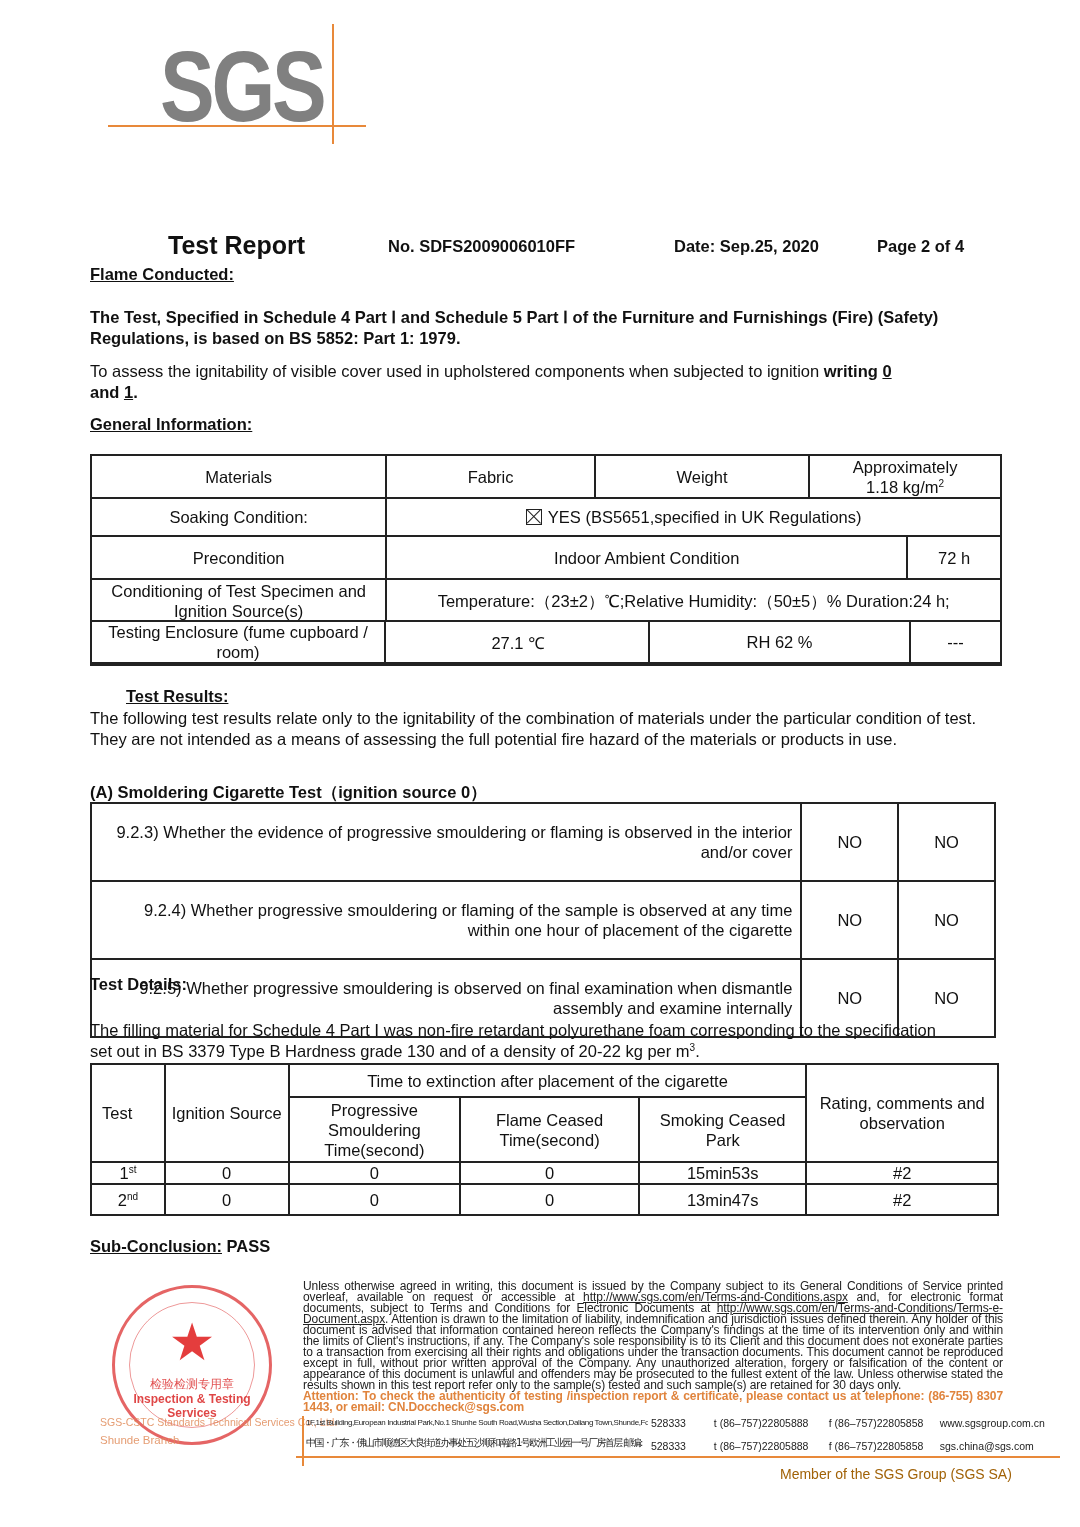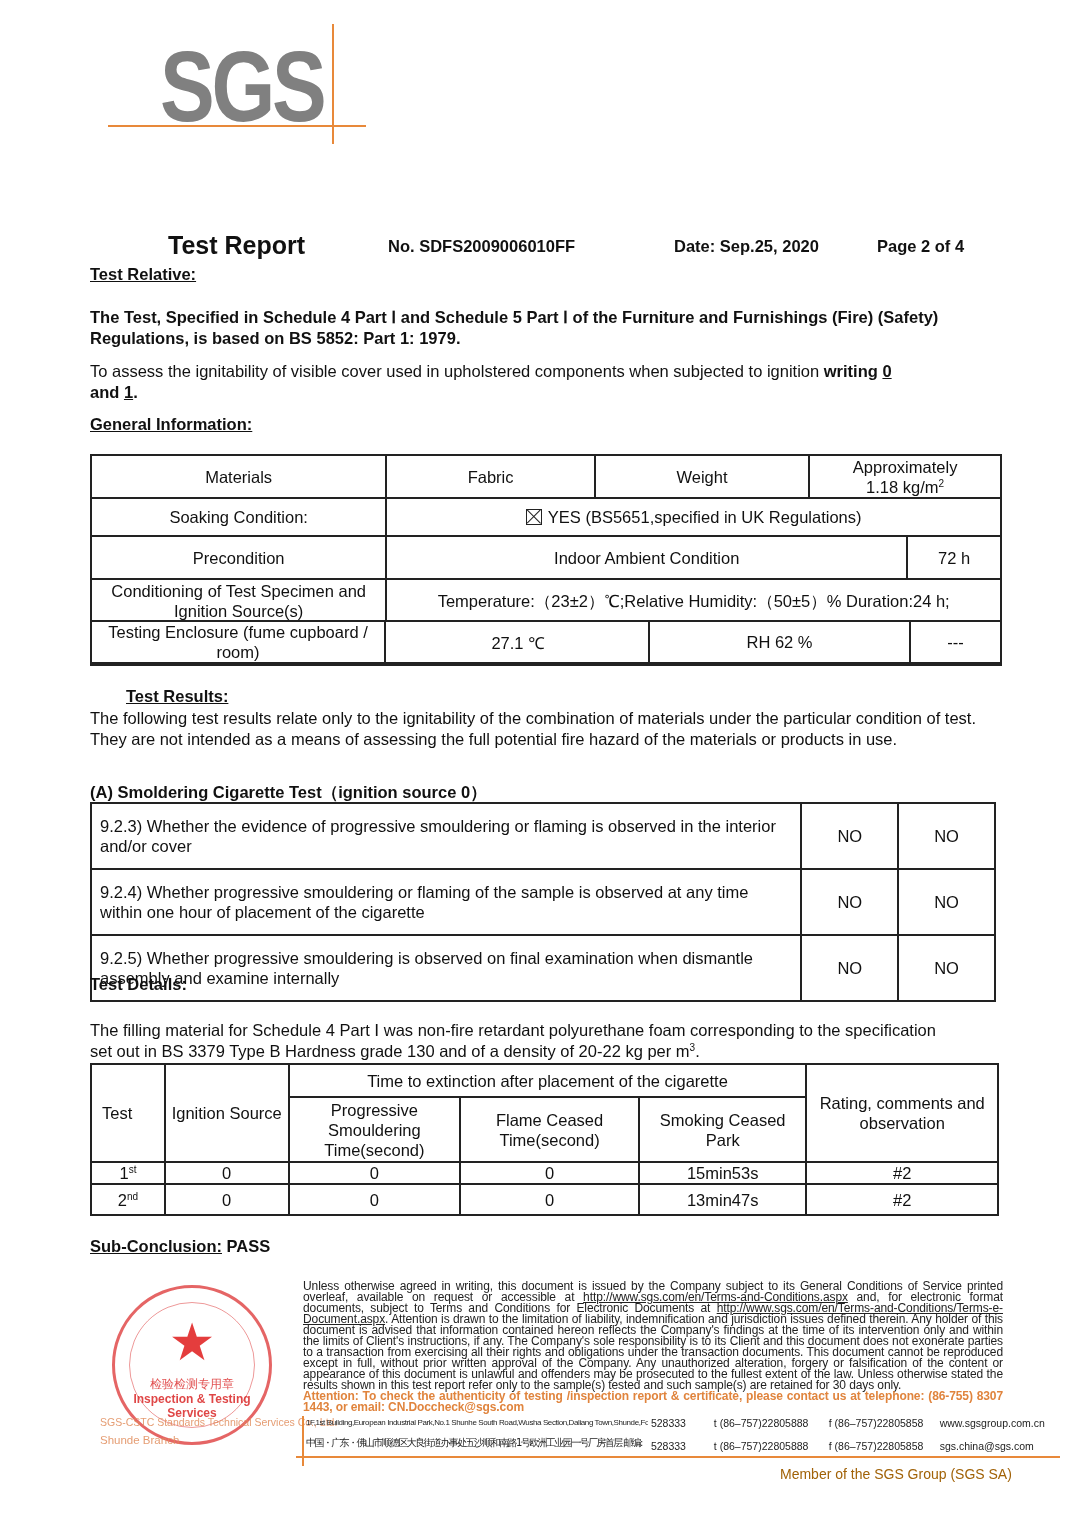--- a/index.html
+++ b/index.html
@@ -30,21 +30,21 @@
   .gi { left: 90px; top: 454px; width: 912px; }
   .gi td { padding: 0 4px; }
 
   .chk { display: inline-block; width: 16px; height: 16px; border: 1.5px solid #222; position: relative; vertical-align: -2px; margin-right: 6px; }
   .chk::before, .chk::after { content: ""; position: absolute; left: 50%; top: -3px; width: 1.3px; height: 19px; background: #222; }
   .chk::before { transform: translateX(-50%) rotate(45deg); }
   .chk::after { transform: translateX(-50%) rotate(-45deg); }
 
   
   .cr { left: 90px; top: 802px; width: 906px; }
-  .cr td.l { text-align: left; padding: 12px 8px; }
+  .cr td.l { text-align: right; padding: 18px 8px; }
   .cr th { font-weight: 700; height: 36px; }
 
   
   .dt { left: 90px; top: 1063px; width: 909px; }
   .dt td { padding: 0 3px; }
 
   sup { font-size: 10px; vertical-align: 6px; line-height: 0; }
 
   
   .stamp { position: absolute; left: 112px; top: 1285px; width: 160px; height: 160px; border: 3px solid rgba(220,50,50,0.75); border-radius: 50%; }
@@ -73,21 +73,21 @@
   <div class="logo-vline"></div>
 </div>
 
 <div class="header">
   <div class="hdr-title">Test Report</div>
   <div class="hdr-no">No. SDFS2009006010FF</div>
   <div class="hdr-date">Date: Sep.25, 2020</div>
   <div class="hdr-page">Page 2 of  4</div>
 </div>
 
-<div class="sec b u" style="top:264px;">Test Relative:</div>
+<div class="sec b u" style="top:264px;">Flame Conducted:</div>
 <div class="sec b" style="top:307px; width:880px;">The Test, Specified in Schedule 4 Part Ⅰ and Schedule 5 Part Ⅰ of the Furniture and Furnishings (Fire) (Safety) Regulations, is based on BS 5852: Part 1: 1979.</div>
 <div class="sec" style="top:361px; width:895px;">
   <span>To assess the ignitability of visible cover used in upholstered components when subjected to ignition </span><span class="b">writing</span> <span class="b u">0</span><br><span class="b">and</span> <span class="b u">1</span><span class="b">.</span>
 </div>
 <div class="sec b u" style="top:414px;">General Information:</div>
 
 <table class="gi">
   <colgroup>
     <col style="width:296px">
       <col style="width:209px">

